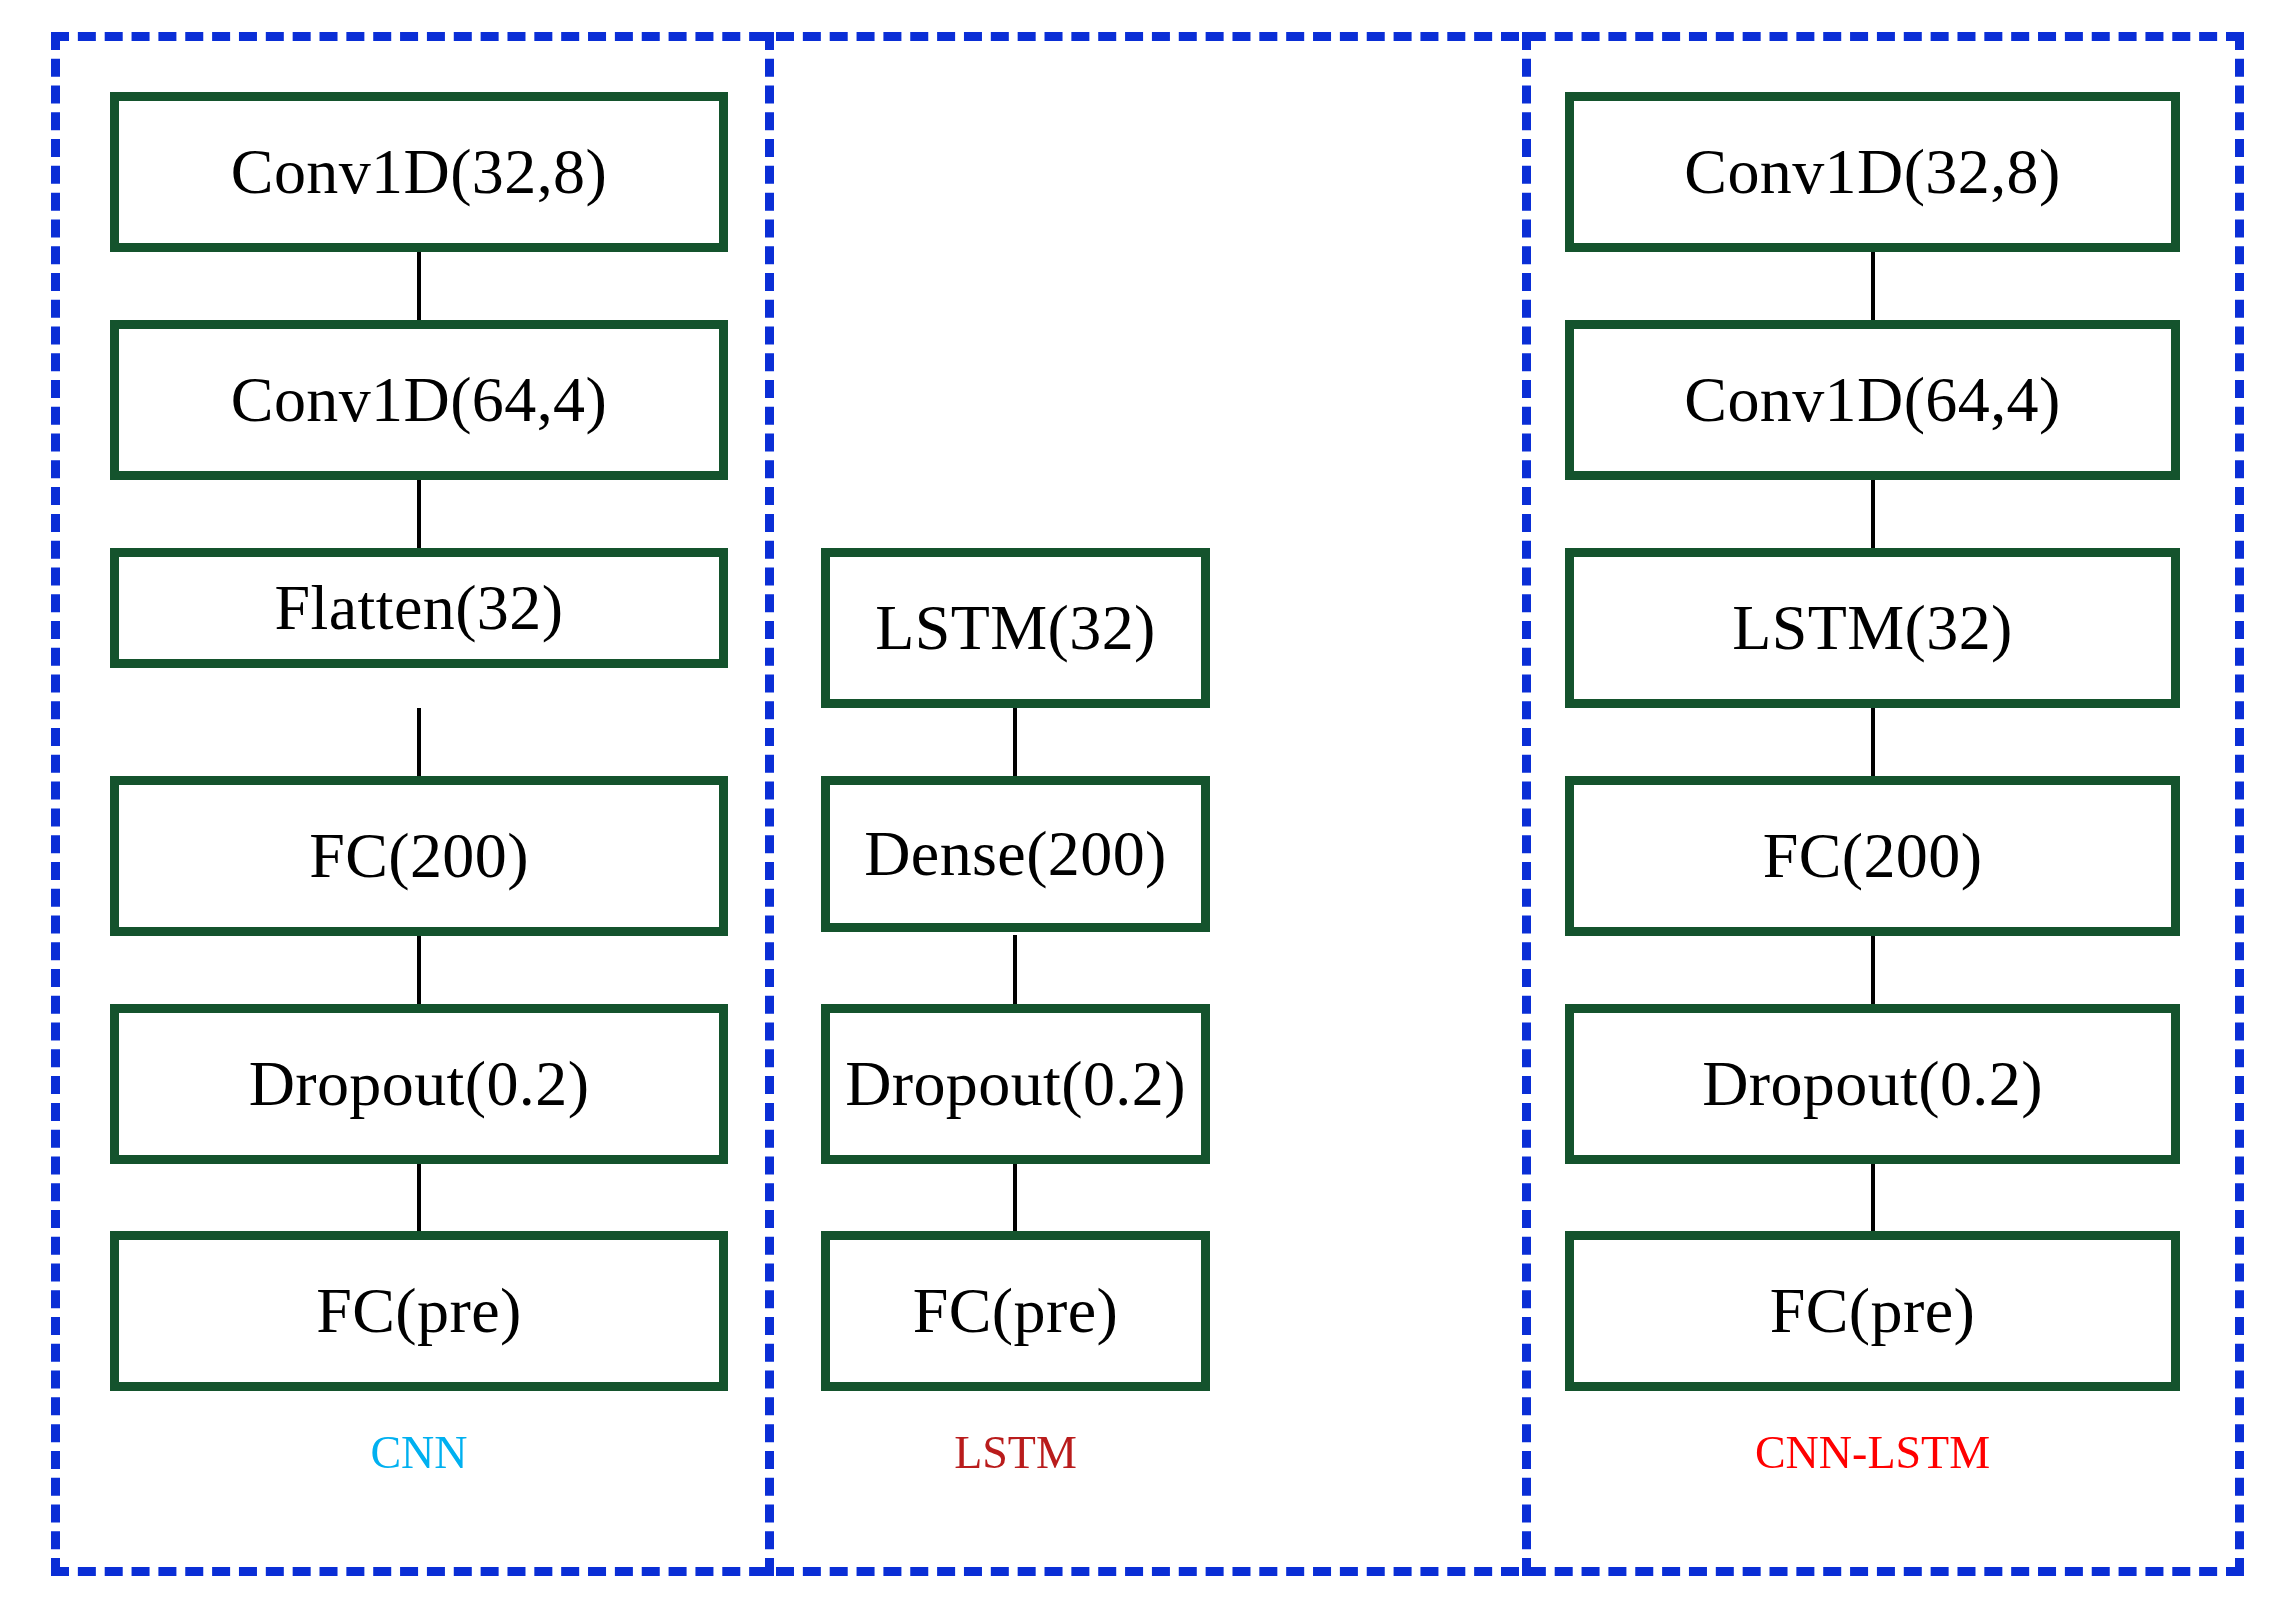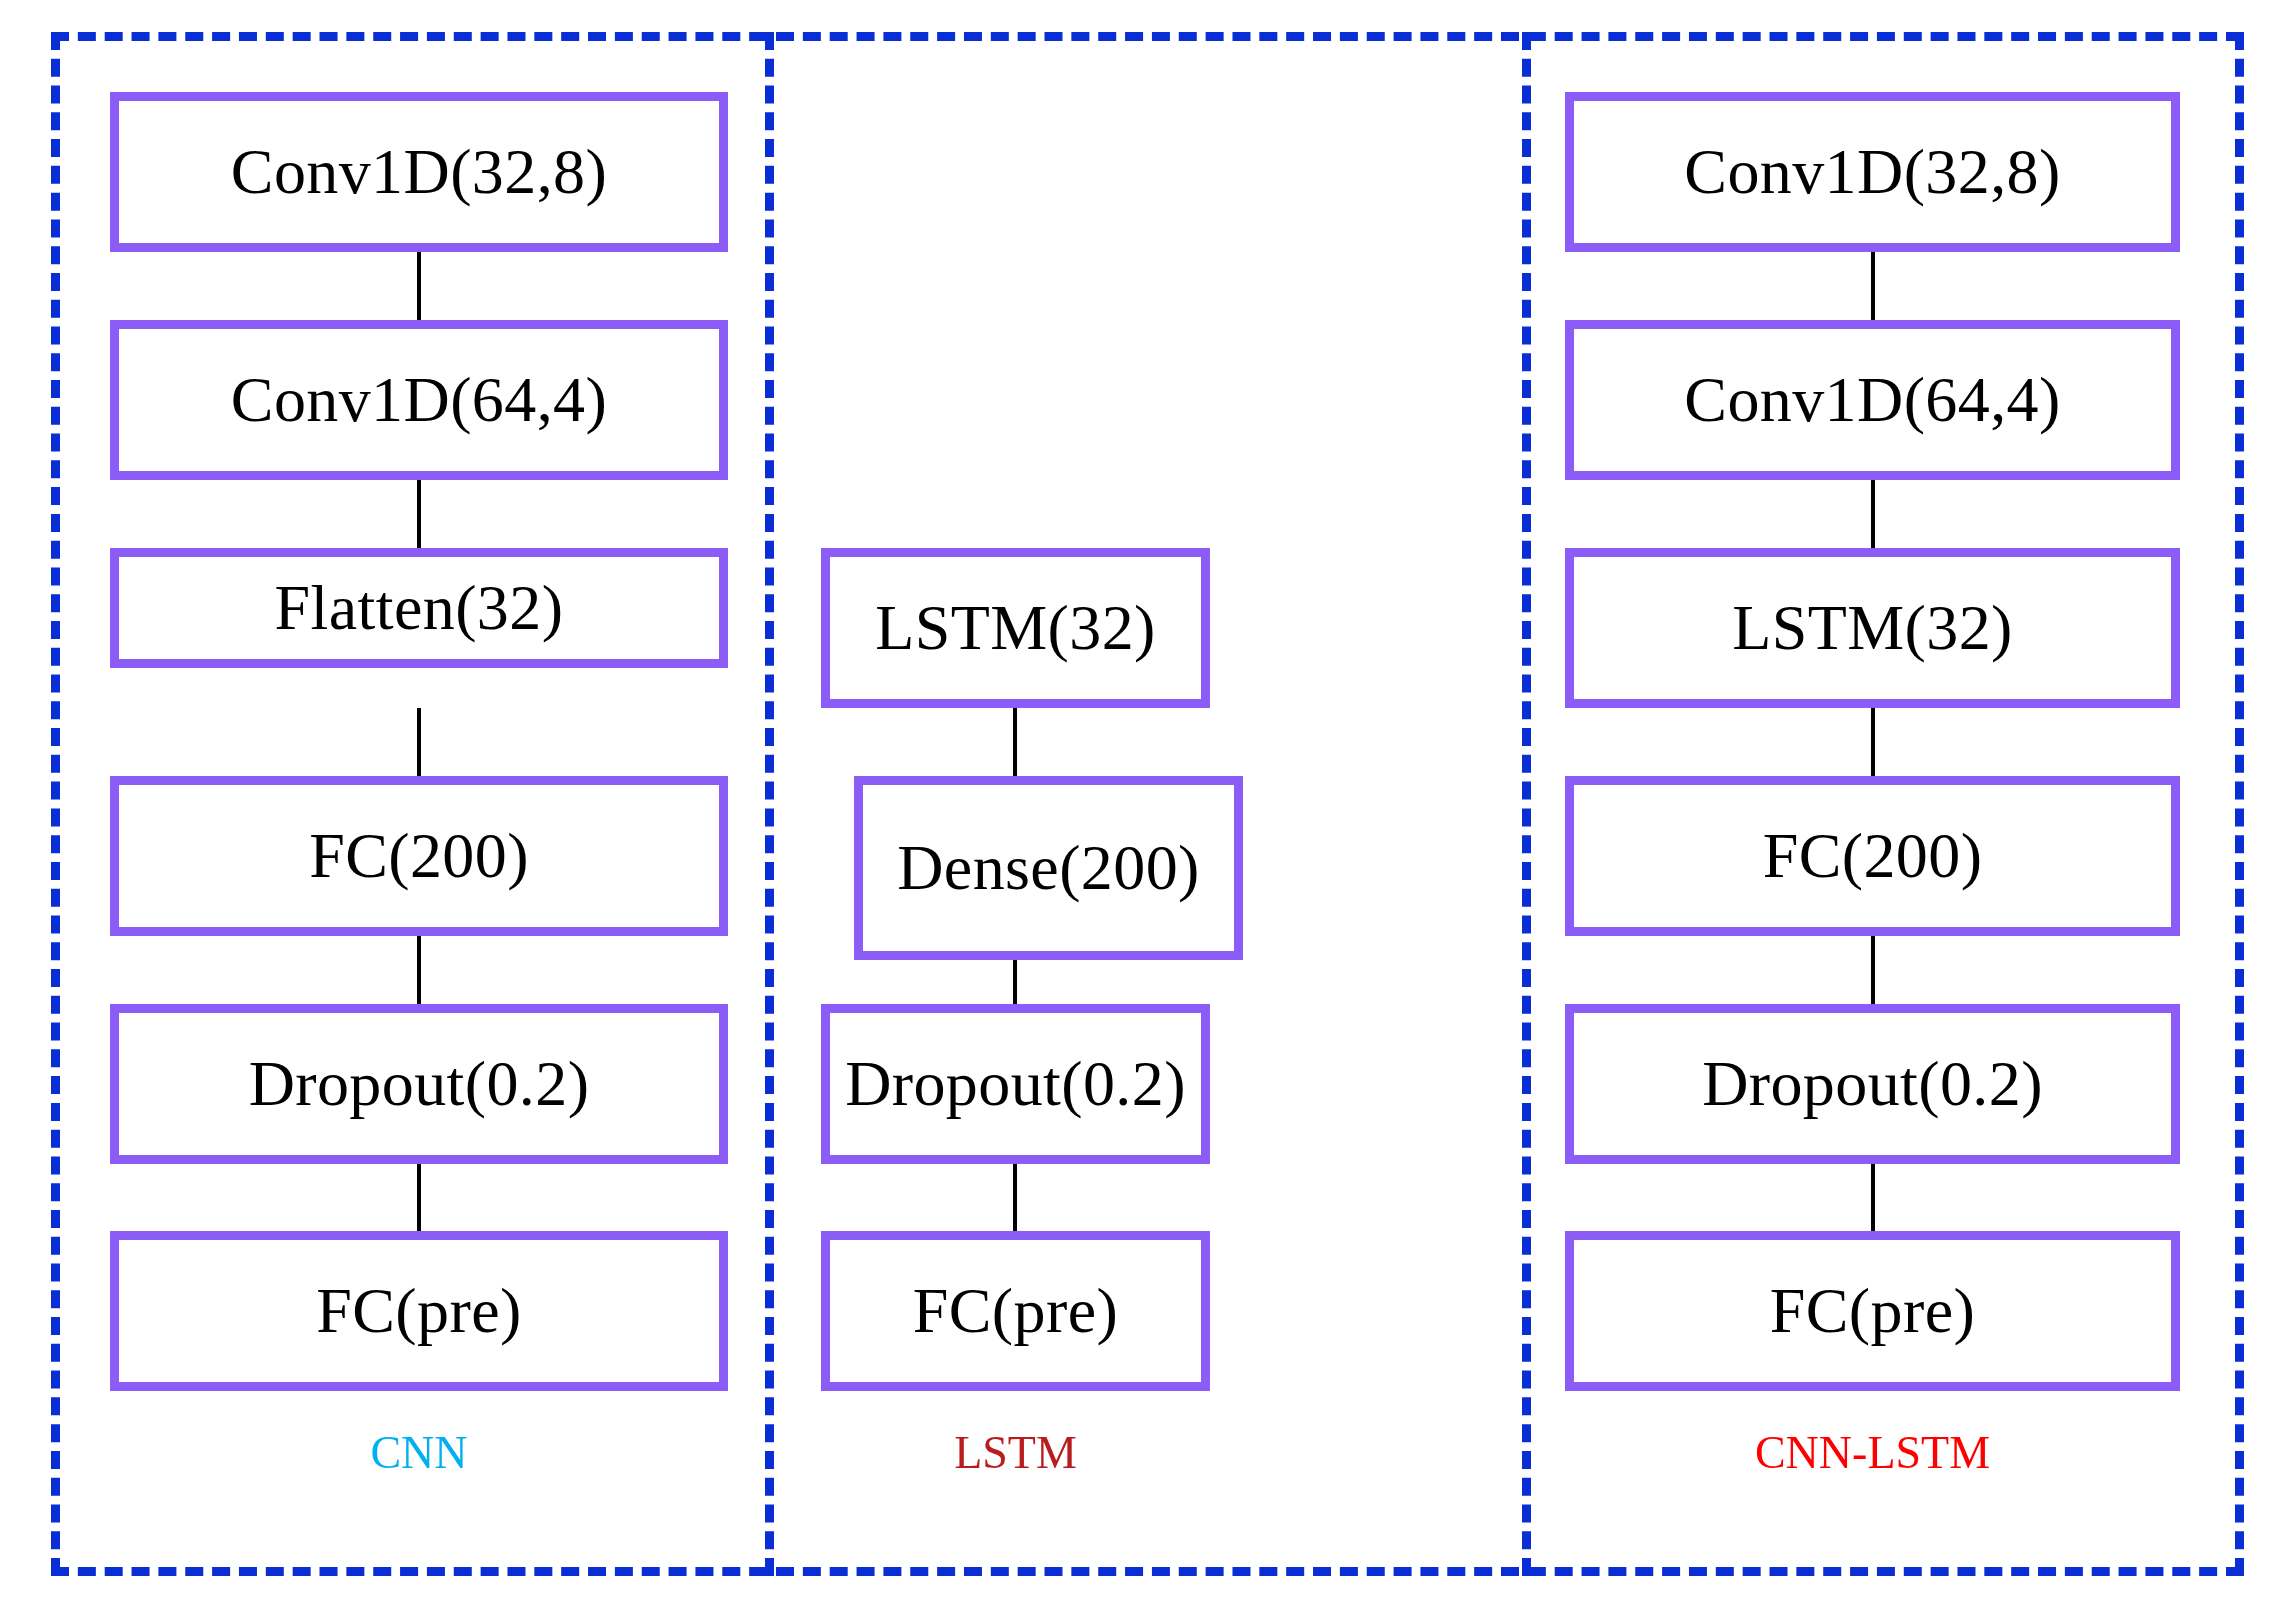--- a/index.html
+++ b/index.html
@@ -26,21 +26,21 @@
     border-left:9px dashed #0a2ed6;
     box-sizing:border-box;
   }
   #divider-1{left:765px;}
   #divider-2{left:1522px;}
 
   
   .layer-box{
     position:absolute;
     box-sizing:border-box;
-    border:9px solid #8b5cf6;
+    border:9px solid #14532d;
     background:#ffffff;
     display:flex;
     align-items:center;
     justify-content:center;
     color:#000000;
     font-size:64px;
     line-height:1;
     letter-spacing:0.4px;
     white-space:nowrap;
   }
@@ -87,21 +87,21 @@
   <div class="layer-box" style="left:110px;top:1004px;width:618px;height:160px;">Dropout(0.2)</div>
   <div class="layer-box" style="left:110px;top:1231px;width:618px;height:160px;">FC(pre)</div>
 
   <div id="label-cnn" class="column-label" style="left:110px;top:1430px;width:618px;">CNN</div>
 
   <div class="connector" style="left:1013px;top:708px;height:70px;"></div>
   <div class="connector" style="left:1013px;top:935px;height:70px;"></div>
   <div class="connector" style="left:1013px;top:1163px;height:70px;"></div>
 
   <div class="layer-box" style="left:821px;top:548px;width:389px;height:160px;">LSTM(32)</div>
-  <div class="layer-box" style="left:821px;top:776px;width:389px;height:184px;margin-left:33px;">Dense(200)</div>
+  <div class="layer-box" style="left:821px;top:776px;width:389px;height:156px;">Dense(200)</div>
   <div class="layer-box" style="left:821px;top:1004px;width:389px;height:160px;">Dropout(0.2)</div>
   <div class="layer-box" style="left:821px;top:1231px;width:389px;height:160px;">FC(pre)</div>
 
   <div id="label-lstm" class="column-label" style="left:821px;top:1430px;width:389px;">LSTM</div>
 
   <div class="connector" style="left:1871px;top:252px;height:70px;"></div>
   <div class="connector" style="left:1871px;top:479px;height:70px;"></div>
   <div class="connector" style="left:1871px;top:708px;height:70px;"></div>
   <div class="connector" style="left:1871px;top:935px;height:70px;"></div>
   <div class="connector" style="left:1871px;top:1163px;height:70px;"></div>

